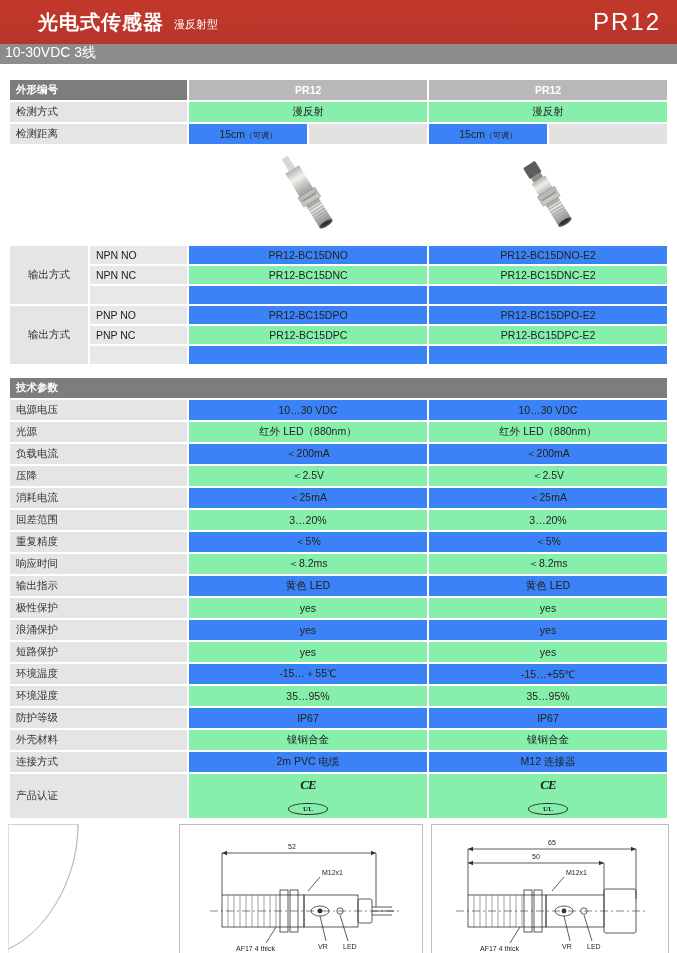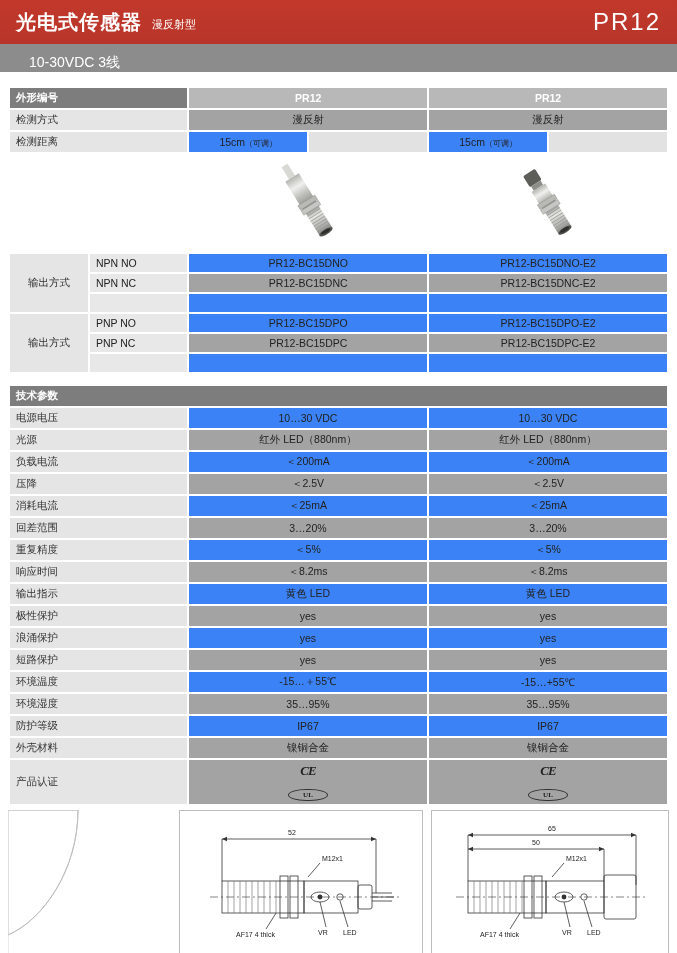--- a/index.html
+++ b/index.html
@@ -22,55 +22,56 @@
     background: linear-gradient(to bottom, #c2392b, #b8342a);
     display: flex;
     align-items: center;
     padding: 0 16px;
     color: #fff;
   }
   .hdr-title {
     font-size: 20px;
     font-weight: bold;
     letter-spacing: 1px;
+    margin-left: 22px;
   }
   .hdr-sub {
     font-size: 11px;
     margin-left: 10px;
     align-self: flex-end;
     padding-bottom: 12px;
     font-weight: normal;
   }
   .hdr-model {
     margin-left: auto;
     font-size: 24px;
     letter-spacing: 2px;
     font-weight: normal;
   }
   .subhdr {
-    height: 28px;
+    height: 20px;
     background: #8c8c8c;
     color: #fff;
     display: flex;
-    align-items: flex-end;
-    padding: 0 29px;
+    align-items: flex-start;
+    padding: 0 5px;
     font-size: 14px;
   }
 
   
   .sheet { padding: 0 8px; }
   .spacer { height: 14px; }
 
   table.t { border-collapse: separate; border-spacing: 2px 2px; width: 661px; table-layout: fixed; }
   table.t td { padding: 3px 6px; font-size: 10.5px; vertical-align: middle; height: 17px; }
 
   .lbl { background: #e5e5e5; color:#333; }
   .lbl-dark { background: #7d7d7d; color:#fff; font-weight:bold; font-size:11px; padding-left:8px; }
   .val { background: #3b82f6; text-align:center; }
-  .val-w { background: #a3a3a3; text-align:center; }
+  .val-w { background: #86efac; text-align:center; }
   .hdr-cell { background:#b8b8b8; color:#fff; font-weight:bold; text-align:center; font-size:12px; }
   .blank { background:#e2e2e2; }
   .sub-lbl { background:#e8e8e8; text-align:left; padding-left:8px; }
   .small { font-size: 8px; }
 
   
   .img-row td { height: 104px; background: #ffffff; }
   .imgcell { text-align:center; vertical-align: middle; }
 
   
@@ -354,20 +355,25 @@
         <tr>
           <td class="lbl">防护等级</td>
           <td class="val">IP67</td>
           <td class="val">IP67</td>
         </tr>
         <tr>
           <td class="lbl">外壳材料</td>
           <td class="val-w">镍铜合金</td>
           <td class="val-w">镍铜合金</td>
         </tr>
+        <tr>
+          <td class="lbl">连接方式</td>
+          <td class="val">2m PVC 电缆</td>
+          <td class="val">M12 连接器</td>
+        </tr>
       </tbody>
   <tbody>
         <tr>
     <td class="lbl">产品认证</td>
     <td class="val-w">
       <span class="ce-wrap">
         <span class="ce">CE</span>
         <span class="ul">UL</span>
       </span>
     </td>

